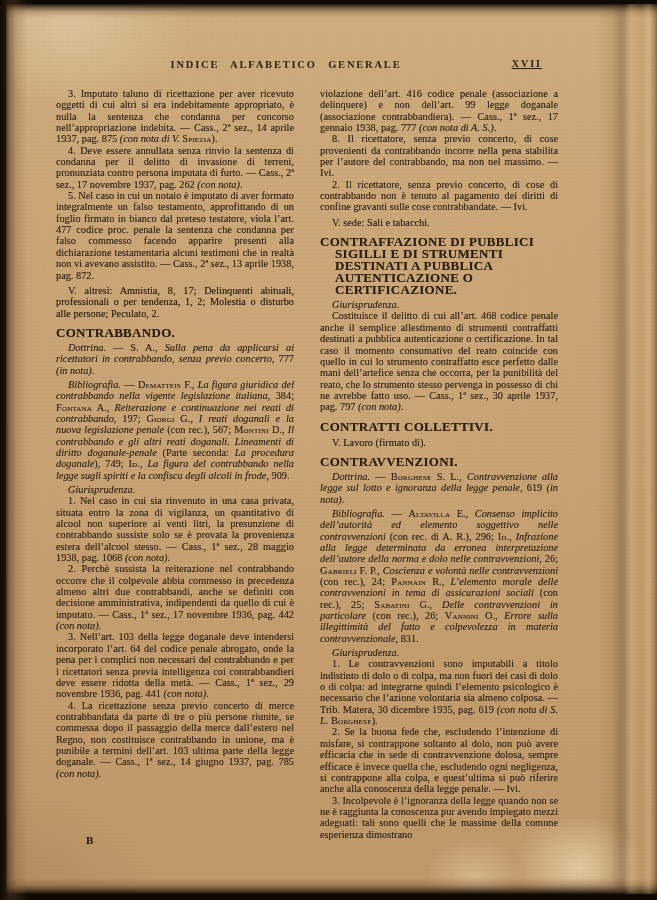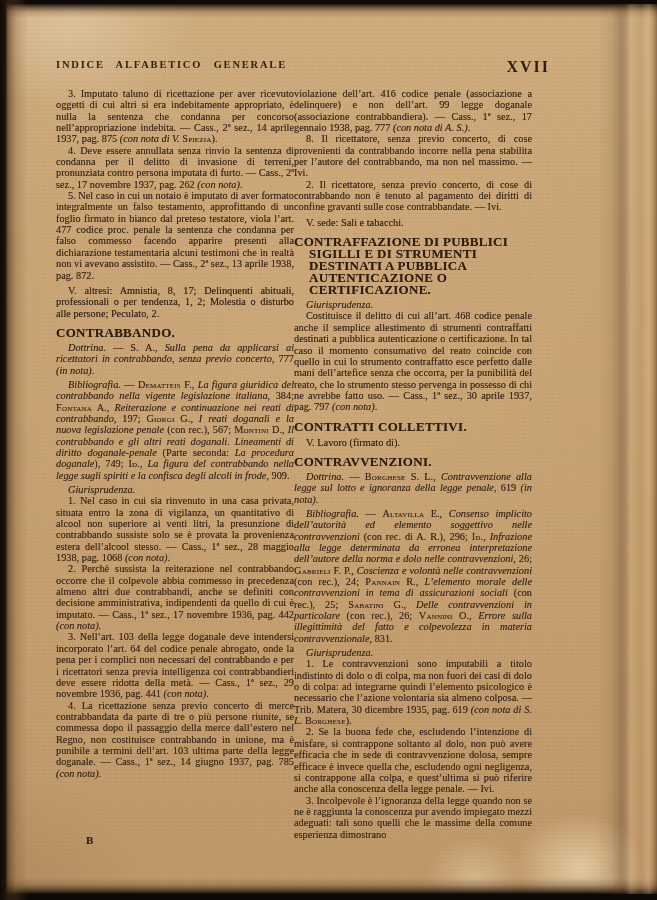--- a/index.html
+++ b/index.html
@@ -43,30 +43,30 @@
     position: absolute; right: 0; top: 0; bottom: 0; width: 60px; pointer-events: none;
     background: linear-gradient(to right,
       rgba(0,0,0,0) 0, rgba(96,62,34,0.10) 14px, rgba(70,44,24,0.28) 24px,
       rgba(50,32,17,0.22) 27px, rgba(214,178,128,0.28) 34px, rgba(170,125,78,0.20) 44px,
       rgba(225,192,145,0.30) 52px, rgba(120,80,45,0.30) 57px, rgba(60,38,20,0.45) 60px);
   }
 
   .content { position: absolute; left: 50px; top: 0; width: 502px; padding-top: 55px; }
 
   .pagehead {
-    position: relative; margin: 0; text-align: left;
+    position: relative; margin: 0; text-align: center;
     font-weight: bold; font-size: 10.5px; letter-spacing: 1.8px; word-spacing: 7px;
     color: var(--heading-ink, #2c1e10); padding-right: 42px;
   }
   .pagenum {
-    position: absolute; right: 8px; top: -1px;
-    font-size: 16px; letter-spacing: 2px; word-spacing: normal;
+    position: absolute; right: 16px; top: -1px;
+    font-size: 10px; letter-spacing: 2px; word-spacing: normal; text-decoration: underline;
   }
 
-  .cols { display: flex; margin-top: 18px; }
+  .cols { display: flex; gap: 26px; margin-top: 18px; }
   .col {
     width: 238px; text-align: justify; hyphens: auto;
     font-size: 10.3px; line-height: 11.35px;
     color: var(--ink, #37271a);
     text-shadow: 0 0 0.5px rgba(55,39,26,0.55);
   }
   .col p { margin: 0; }
   .b-para  { text-indent: 12px; }
   .b-cont  { text-indent: 0; }
   .b-mt    { margin-top: 3px !important; }

